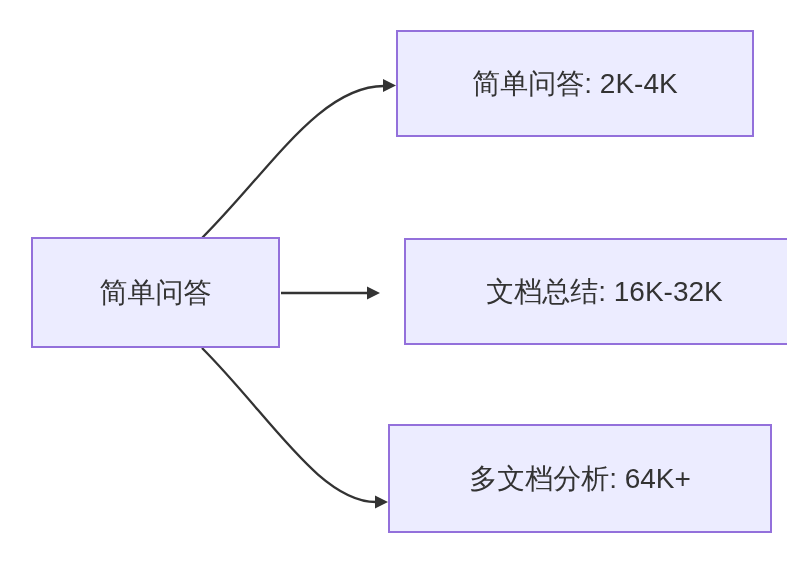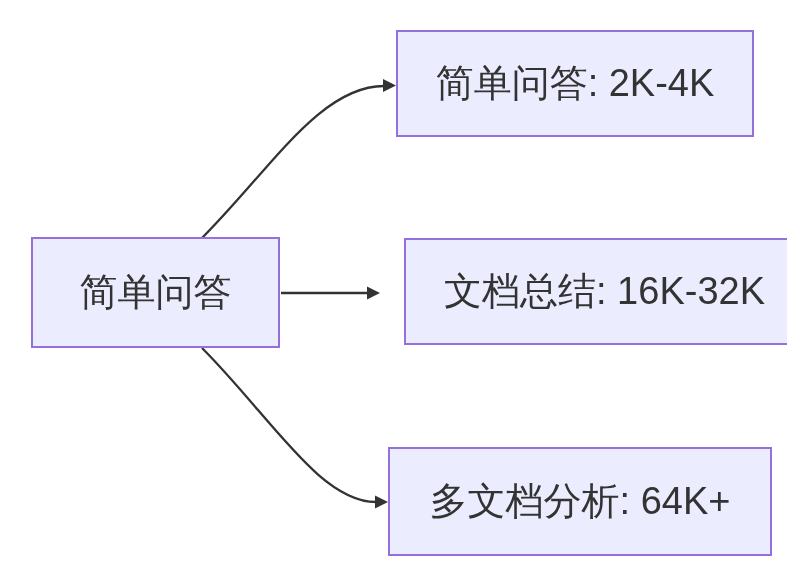--- a/index.html
+++ b/index.html
@@ -39,29 +39,29 @@
     stroke: none;
   }
   .node {
     position: absolute;
     box-sizing: border-box;
     background: var(--node-fill);
     border: 2px solid var(--node-border);
     display: flex;
     align-items: center;
     justify-content: center;
-    font-size: 38px;
+    font-size: 28px;
     line-height: 1.2;
     color: var(--text);
     white-space: nowrap;
   }
   .node-main   { left: 31px;  top: 237px; width: 249px; height: 111px; }
   .node-top    { left: 396px; top: 30px;  width: 358px; height: 107px; }
   .node-mid    { left: 380px; top: 238px; width: 401px; height: 107px; margin-left: 24px; }
-  .node-bottom { left: 388px; top: 447px; width: 384px; height: 109px; }
+  .node-bottom { left: 388px; top: 424px; width: 384px; height: 109px; }
 </style>
 </head>
 <body>
 
 <div class="canvas">
 
   <svg class="edges" viewBox="0 0 787 572" xmlns="http://www.w3.org/2000/svg">
 
     <path class="edge" d="M202,238 C270,170 320,86 384,86"></path>
     <polygon class="arrowhead" points="396,85.5 383,79 383,92"></polygon>

